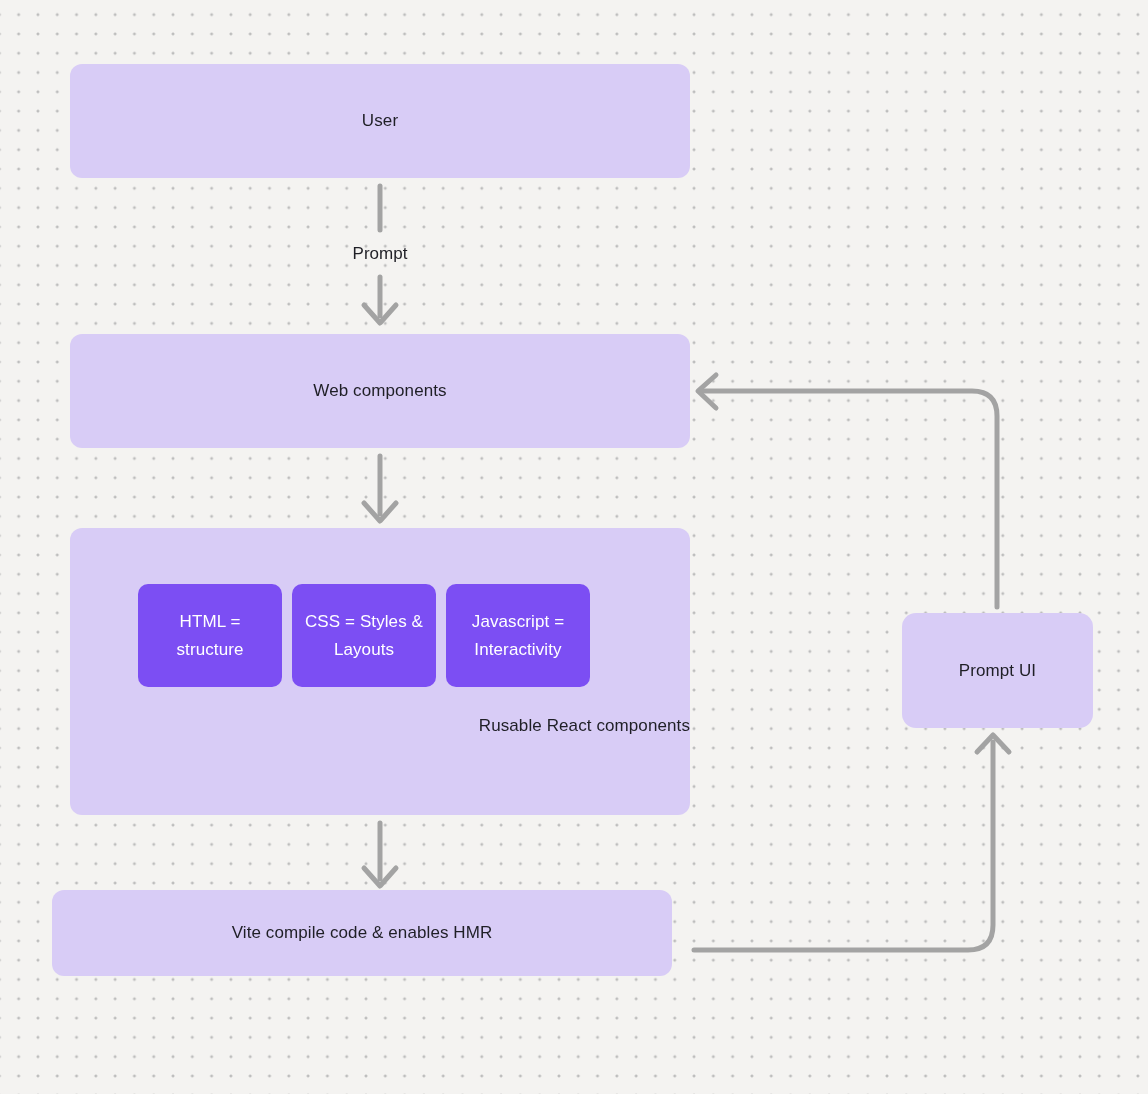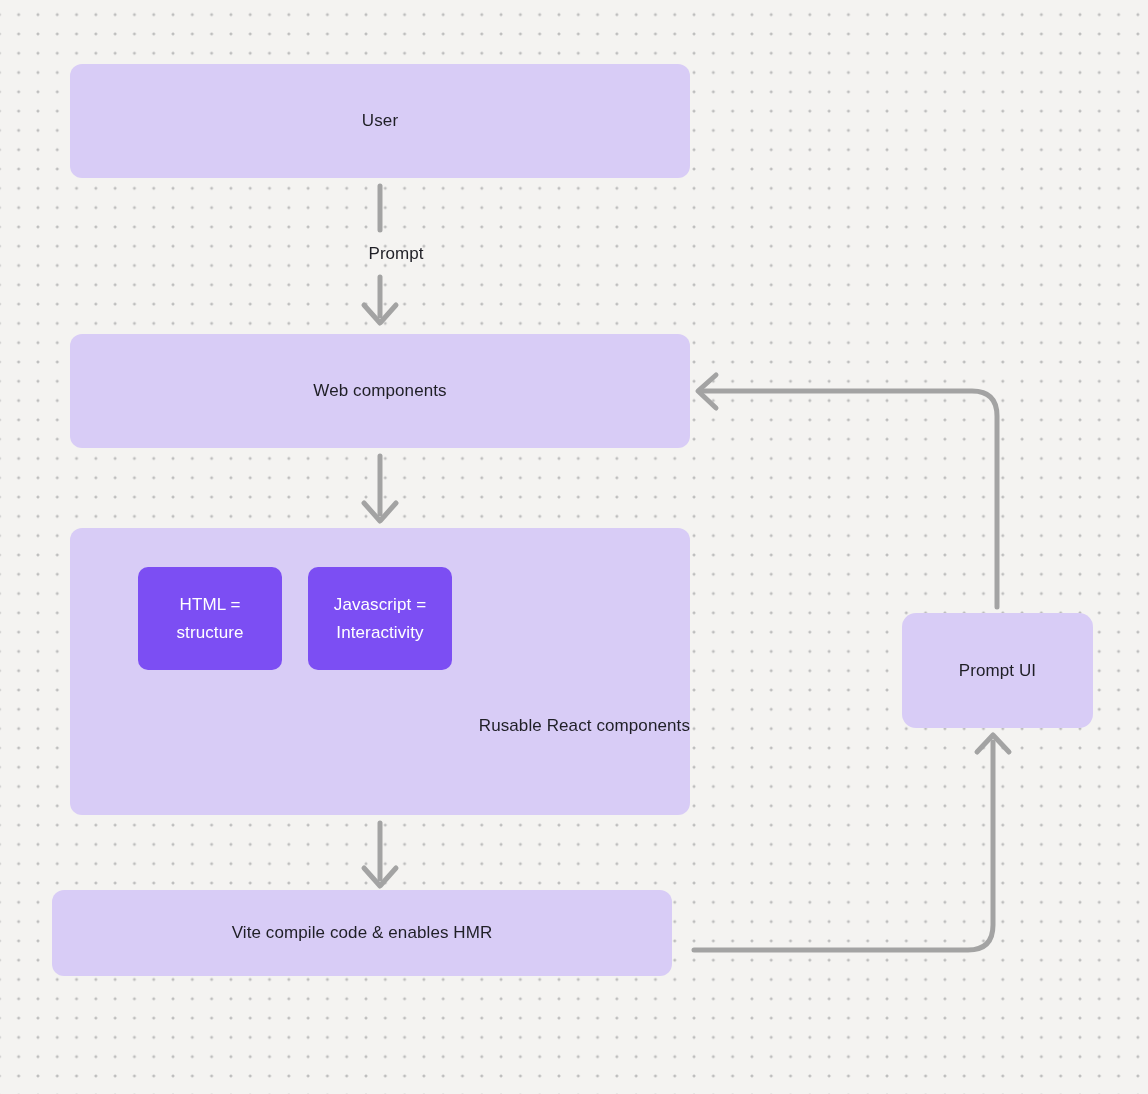--- a/index.html
+++ b/index.html
@@ -54,23 +54,23 @@
   .node-user   { left: 70px; top: 64px;  width: 620px; height: 114px; }
   .node-webapp { left: 70px; top: 334px; width: 620px; height: 114px; }
   .node-vite   { left: 52px; top: 890px; width: 620px; height: 86px; }
   .node-render { left: 902px; top: 613px; width: 191px; height: 115px; border-radius: 14px; }
   .node-components {
     left: 70px; top: 528px; width: 620px; height: 287px;
     display: block;
   }
   .chip-row {
     position: absolute;
-    left: 68px; top: 39px;
+    left: 68px; top: 56px;
     display: flex;
-    gap: 26px;
+    gap: 10px;
   }
   .chip {
     width: 144px;
     height: 103px;
     background: var(--chip-fill);
     color: var(--chip-text);
     border-radius: 10px;
     display: flex;
     align-items: center;
     justify-content: center;
@@ -84,21 +84,21 @@
     position: absolute;
     left: 0; top: 188px;
     width: 620px;
     text-align: right;
     font-size: 17px;
     font-weight: 500;
     color: var(--node-text);
   }
   .edge-label {
     position: absolute;
-    left: 296px; top: 244px;
+    left: 280px; top: 244px;
     width: 200px;
     text-align: center;
     font-size: 17px;
     font-weight: 500;
     color: var(--node-text);
   }
 </style>
 </head>
 <body>
 
@@ -133,20 +133,23 @@
   <div class="node node-webapp">
     <span>Web components</span>
   </div>
 
   <div class="node node-components">
     <div class="chip-row">
       <div class="chip">
         <span>HTML = structure</span>
       </div>
       <div class="chip">
+        <span>CSS = Styles &amp; Layouts</span>
+      </div>
+      <div class="chip">
         <span>Javascript = Interactivity</span>
       </div>
     </div>
     <div class="components-caption">Rusable React components</div>
   </div>
 
   <div class="node node-vite">
     <span>Vite compile code &amp; enables HMR</span>
   </div>
 

